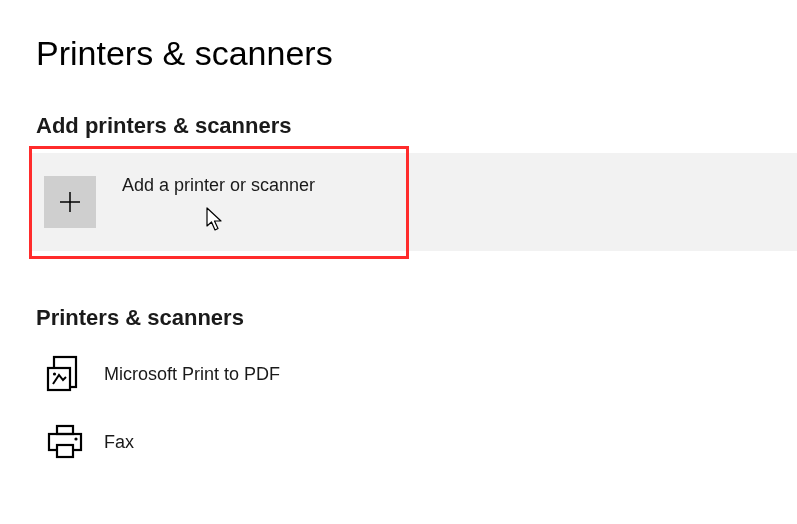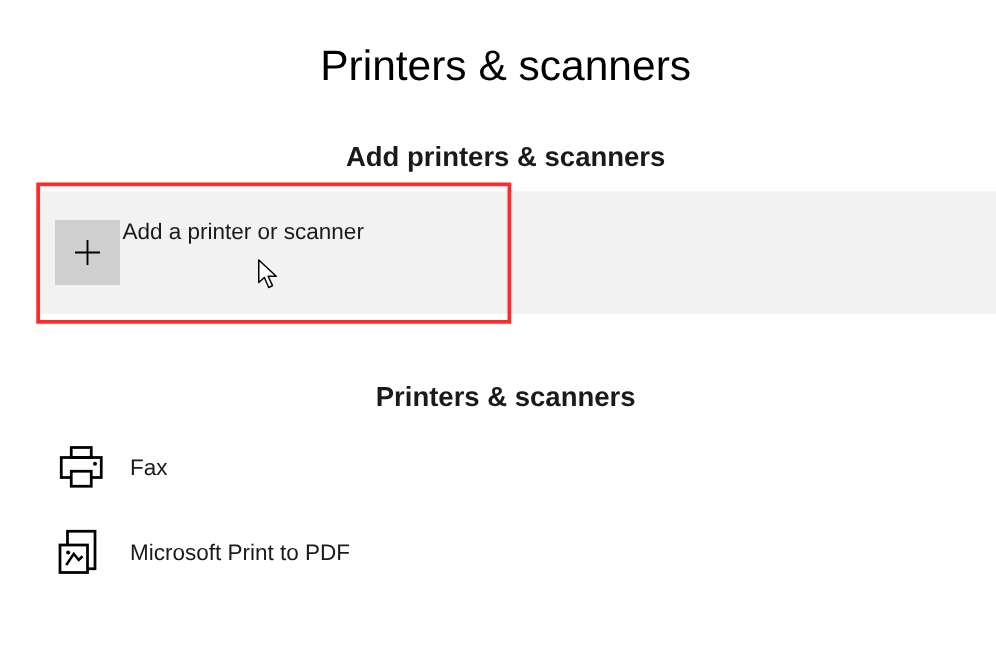--- a/index.html
+++ b/index.html
@@ -9,21 +9,20 @@
     }
     body {
       font-family: "Segoe UI", -apple-system, BlinkMacSystemFont, sans-serif;
       background: #ffffff;
       width: 797px;
       height: 524px;
       overflow: hidden;
     }
     .container {
       padding: 34px 24px 0 36px;
-      text-align: center;
     }
     .page-title {
       font-size: 34px;
       font-weight: 400;
       color: #000;
       margin-bottom: 40px;
     }
     .section-heading {
       font-size: 22px;
       font-weight: 700;
@@ -54,21 +53,21 @@
       height: 52px;
       background: #cfcfcf;
       margin-left: 12px;
       display: flex;
       align-items: center;
       justify-content: center;
     }
     .add-label {
       font-size: 18px;
       color: #1a1a1a;
-      margin-left: 2px;
+      margin-left: 26px;
       align-self: flex-start;
       margin-top: 22px;
     }
     .cursor-svg {
       position: absolute;
       left: 174px;
       top: 54px;
       pointer-events: none;
     }
     .second-section {
@@ -117,35 +116,35 @@
         <path d="M1 1 L1 19 L5.5 15 L9 23 L12 21.5 L8.5 14 L15 14 Z" fill="#ffffff" stroke="#000" stroke-width="1.2" stroke-linejoin="round"></path>
       </svg>
     </div>
   </div>
 
   <div class="second-section">
     <h2 class="section-heading">Printers &amp; scanners</h2>
 
     <div class="printer-item">
       <span class="printer-icon">
+        <svg width="38" height="40" viewBox="0 0 38 40">
+          <rect x="8" y="3" width="22" height="30" fill="none" stroke="#000" stroke-width="2.2"></rect>
+          <rect x="2" y="14" width="22" height="22" fill="#fff" stroke="#000" stroke-width="2.2"></rect>
+          <path d="M7 30 L13 21 L17 26 L20 23" fill="none" stroke="#000" stroke-width="2"></path>
+          <circle cx="8.5" cy="20" r="1.6" fill="#000"></circle>
+        </svg>
+      </span>
+      <span class="printer-label">Microsoft Print to PDF</span>
+    </div>
+
+    <div class="printer-item">
+      <span class="printer-icon">
         <svg width="40" height="40" viewBox="0 0 40 40">
           <rect x="12" y="4" width="16" height="8" fill="none" stroke="#000" stroke-width="2.2"></rect>
           <rect x="4" y="12" width="32" height="16" fill="none" stroke="#000" stroke-width="2.2"></rect>
           <rect x="12" y="23" width="16" height="12" fill="#fff" stroke="#000" stroke-width="2.2"></rect>
           <circle cx="31" cy="17" r="1.6" fill="#000"></circle>
         </svg>
       </span>
       <span class="printer-label">Fax</span>
     </div>
-
-    <div class="printer-item">
-      <span class="printer-icon">
-        <svg width="38" height="40" viewBox="0 0 38 40">
-          <rect x="8" y="3" width="22" height="30" fill="none" stroke="#000" stroke-width="2.2"></rect>
-          <rect x="2" y="14" width="22" height="22" fill="#fff" stroke="#000" stroke-width="2.2"></rect>
-          <path d="M7 30 L13 21 L17 26 L20 23" fill="none" stroke="#000" stroke-width="2"></path>
-          <circle cx="8.5" cy="20" r="1.6" fill="#000"></circle>
-        </svg>
-      </span>
-      <span class="printer-label">Microsoft Print to PDF</span>
-    </div>
   </div>
 </div>
 
 </body></html>

